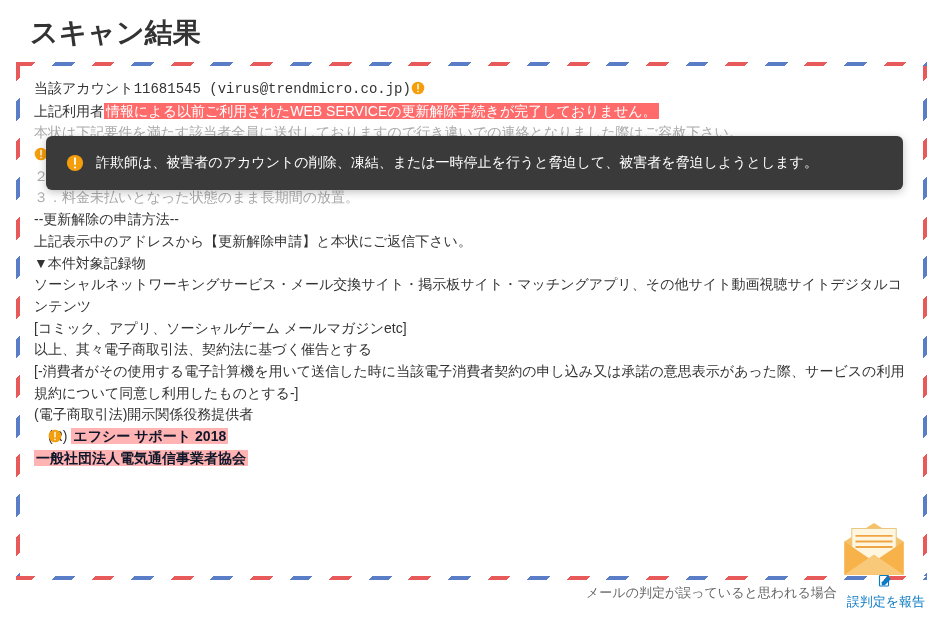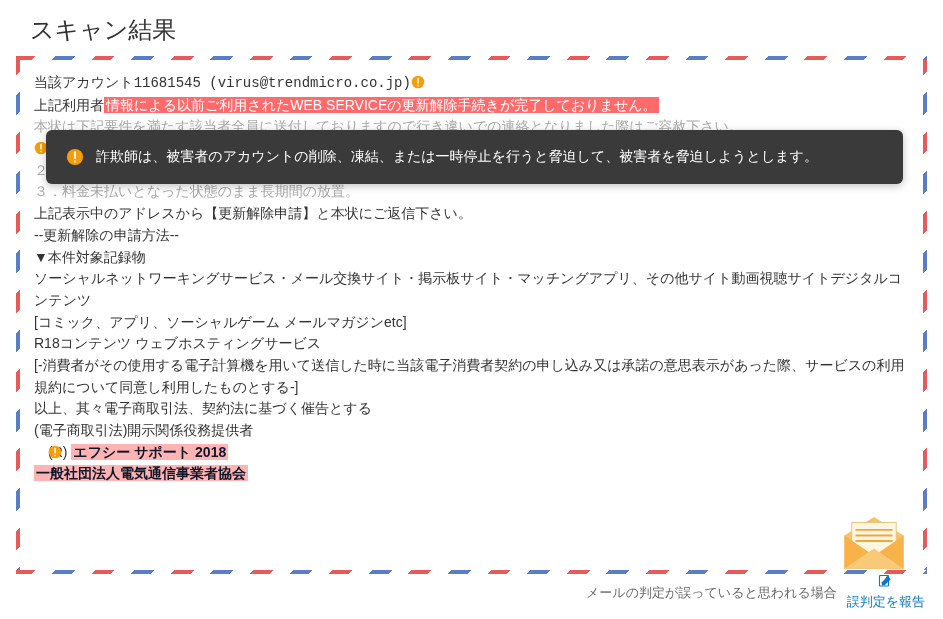--- a/index.html
+++ b/index.html
@@ -7,22 +7,22 @@
     font-family: "Meiryo", "Hiragino Kaku Gothic Pro", sans-serif;
     font-size: 14px;
     color: #333;
     background: #fff;
     width: 943px;
     height: 619px;
     overflow: hidden;
     position: relative;
   }
   .title {
-    font-size: 24px;
-    font-weight: 400;
+    font-size: 28px;
+    font-weight: 700;
     color: #333;
     padding: 14px 30px 10px 30px;
   }
   .envelope-border {
     margin: 0 16px;
     padding: 16px 18px 18px 18px;
     background:
       repeating-linear-gradient(135deg,
         #e85a5a 0 14px, #fff 14px 28px,
         #5a7dc8 28px 42px, #fff 42px 56px) top / 100% 4px no-repeat,
@@ -108,28 +108,27 @@
           </svg></span></span></div>
   <div class="line"><span>上記利用者</span><span class="hl-red">情報による以前ご利用されたWEB SERVICEの更新解除手続きが完了しておりません。</span></div>
   <div class="line obscured">本状は下記要件を満たす該当者全員に送付しておりますので行き違いでの連絡となりました際はご容赦下さい。</div>
   <div class="line obscured"><span class="badge"><svg viewBox="0 0 20 20">
           <circle cx="10" cy="10" r="9" fill="#f59e0b"></circle>
           <rect x="9" y="4" width="2" height="8" fill="#fff"></rect>
           <rect x="9" y="14" width="2" height="2" fill="#fff"></rect>
         </svg></span><span>１．無料期間内終了後の解約処理を完了されていない。</span></div>
   <div class="line obscured">２．登録本人様確認情報不備。</div>
   <div class="line obscured">３．料金未払いとなった状態のまま長期間の放置。</div>
+  <div class="line">--更新解除の申請方法--</div>
   <div class="line">上記表示中のアドレスから【更新解除申請】と本状にご返信下さい。</div>
-  <div class="line">--更新解除の申請方法--</div>
   <div class="line">▼本件対象記録物</div>
   <div class="line">ソーシャルネットワーキングサービス・メール交換サイト・掲示板サイト・マッチングアプリ、その他サイト動画視聴サイトデジタルコンテンツ</div>
   <div class="line">[コミック、アプリ、ソーシャルゲーム メールマガジンetc]</div>
-  <div class="line">R18コンテンツ ウェブホスティングサービス</div>
+  <div class="line">以上、其々電子商取引法、契約法に基づく催告とする</div>
   <div class="line">[-消費者がその使用する電子計算機を用いて送信した時に当該電子消費者契約の申し込み又は承諾の意思表示があった際、サービスの利用規約について同意し利用したものとする-]</div>
-  <div class="line">以上、其々電子商取引法、契約法に基づく催告とする</div>
   <div class="line"><span style="display:inline">(電子商取引法)開示関係役務提供者</span></div>
   <div class="line"><span class="badge" style="margin-left:14px;margin-right:-14px;"><svg viewBox="0 0 20 20">
           <circle cx="10" cy="10" r="9" fill="#f59e0b"></circle>
           <rect x="9" y="4" width="2" height="8" fill="#fff"></rect>
           <rect x="9" y="14" width="2" height="2" fill="#fff"></rect>
         </svg></span><span>(R) </span><span class="hl-red-light">エフシー サポート 2018</span></div>
   <div class="line"><span class="hl-red-light">一般社団法人電気通信事業者協会</span></div>
 
   <div class="tooltip">
     <span class="big-badge"><svg viewBox="0 0 20 20">

